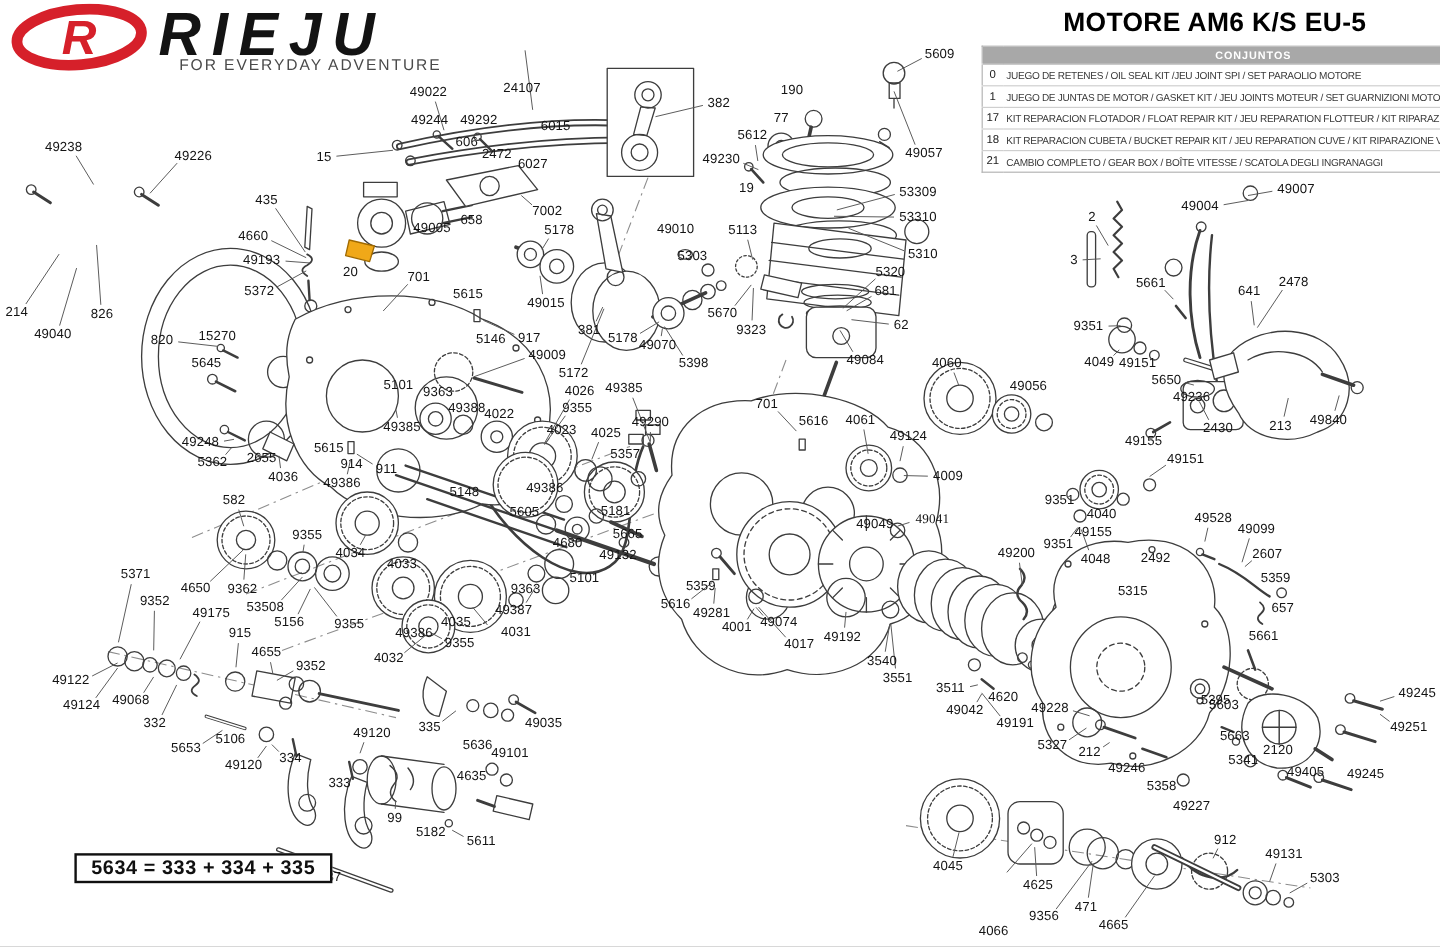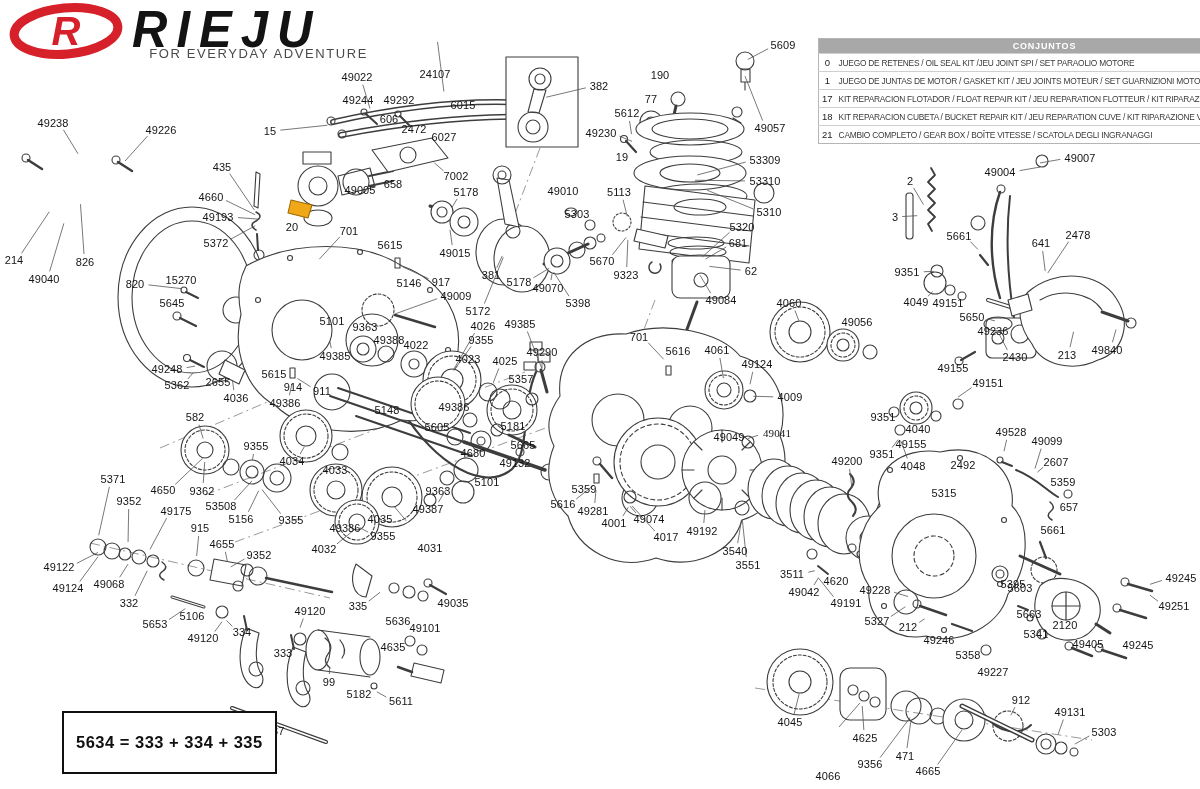--- a/index.html
+++ b/index.html
@@ -21,37 +21,38 @@
   
   #conjuntos{position:absolute;left:818px;top:38px;width:378px;border-collapse:collapse;
              z-index:4;background:#fff;border:1px solid #b5b5b5;}
   #conjuntos th{background:#a8a8a8;color:#fff;font-size:9px;font-weight:bold;
                 letter-spacing:0.8px;padding:2px 0;text-align:center;}
   #conjuntos td{border-top:1px solid #cfcfcf;padding:3px 3px;white-space:nowrap;
                 overflow:hidden;font-size:8.4px;color:#3a3a3a;letter-spacing:-0.25px;}
   #conjuntos td.num{width:24px;text-align:center;font-size:9.5px;color:#222;letter-spacing:0;}
   
   #formula{position:absolute;left:62px;top:711px;border:2.5px solid #101010;background:#fff;
-           padding:20px 12px;font-size:16.5px;font-weight:bold;color:#101010;
+           padding:1px 12px;font-size:16.5px;font-weight:bold;color:#101010;
            letter-spacing:0.5px;z-index:4;white-space:nowrap;}
 </style>
 </head>
 <body>
 
 <div id="page">
 
   <div id="logo">
     <svg width="118" height="56" viewBox="0 0 118 56">
       <ellipse cx="58" cy="28" rx="52" ry="23" fill="none" stroke="#d6202a" stroke-width="9" transform="rotate(-5 58 28)"></ellipse>
       <text x="58" y="42" font-size="40" font-weight="bold" font-style="italic" fill="#d6202a" text-anchor="middle" font-family="Liberation Sans, sans-serif">R</text>
     </svg>
     <div id="brand-text">RIEJU</div>
   </div>
   <div id="tagline">FOR EVERYDAY ADVENTURE</div>
 
+  <div id="title">MOTORE AM6 K/S EU-5</div>
 
   <table id="conjuntos">
     <thead>
       <tr>
           <th colspan="2">CONJUNTOS</th>
         </tr>
     </thead>
     <tbody id="conjuntos-body">
         <tr>
           <td class="num">0</td>
@@ -698,21 +699,21 @@
       <div class="part-label" style="left: 335px; top: 470px;">4033</div>
       <div class="part-label" style="left: 454px; top: 407px;">49386</div>
       <div class="part-label" style="left: 437px; top: 427px;">5605</div>
       <div class="part-label" style="left: 513px; top: 426px;">5181</div>
       <div class="part-label" style="left: 523px; top: 445px;">5665</div>
       <div class="part-label" style="left: 473px; top: 453px;">4680</div>
       <div class="part-label" style="left: 515px; top: 463px;">49132</div>
       <div class="part-label" style="left: 487px; top: 482px;">5101</div>
       <div class="part-label" style="left: 438px; top: 491px;">9363</div>
       <div class="part-label" style="left: 428px; top: 509px;">49387</div>
-      <div class="part-label" style="left: 417px; top: 548px; padding-left: 26px;">4031</div>
+      <div class="part-label" style="left: 417px; top: 527px; padding-left: 26px;">4031</div>
       <div class="part-label" style="left: 380px; top: 519px;">4035</div>
       <div class="part-label" style="left: 383px; top: 536px;">9355</div>
       <div class="part-label" style="left: 345px; top: 528px;">49386</div>
       <div class="part-label" style="left: 324px; top: 549px;">4032</div>
       <div class="part-label" style="left: 291px; top: 520px;">9355</div>
       <div class="part-label" style="left: 202px; top: 491px;">9362</div>
       <div class="part-label" style="left: 221px; top: 506px;">53508</div>
       <div class="part-label" style="left: 241px; top: 519px;">5156</div>
       <div class="part-label" style="left: 113px; top: 479px;">5371</div>
       <div class="part-label" style="left: 163px; top: 490px;">4650</div>

